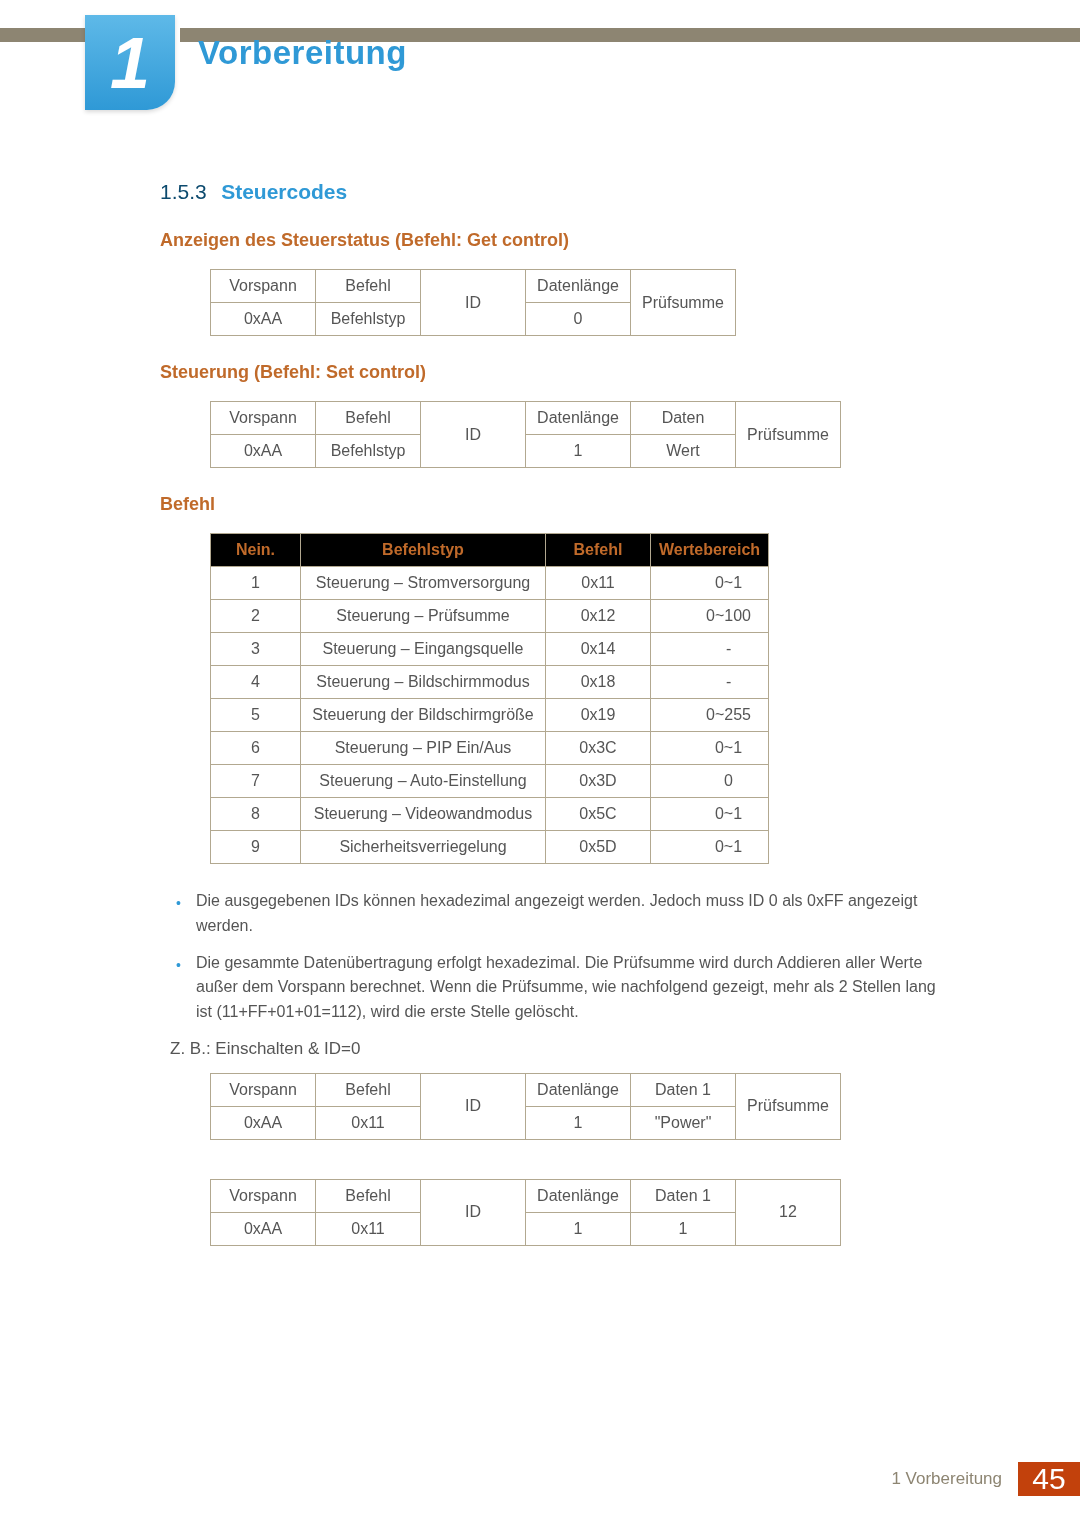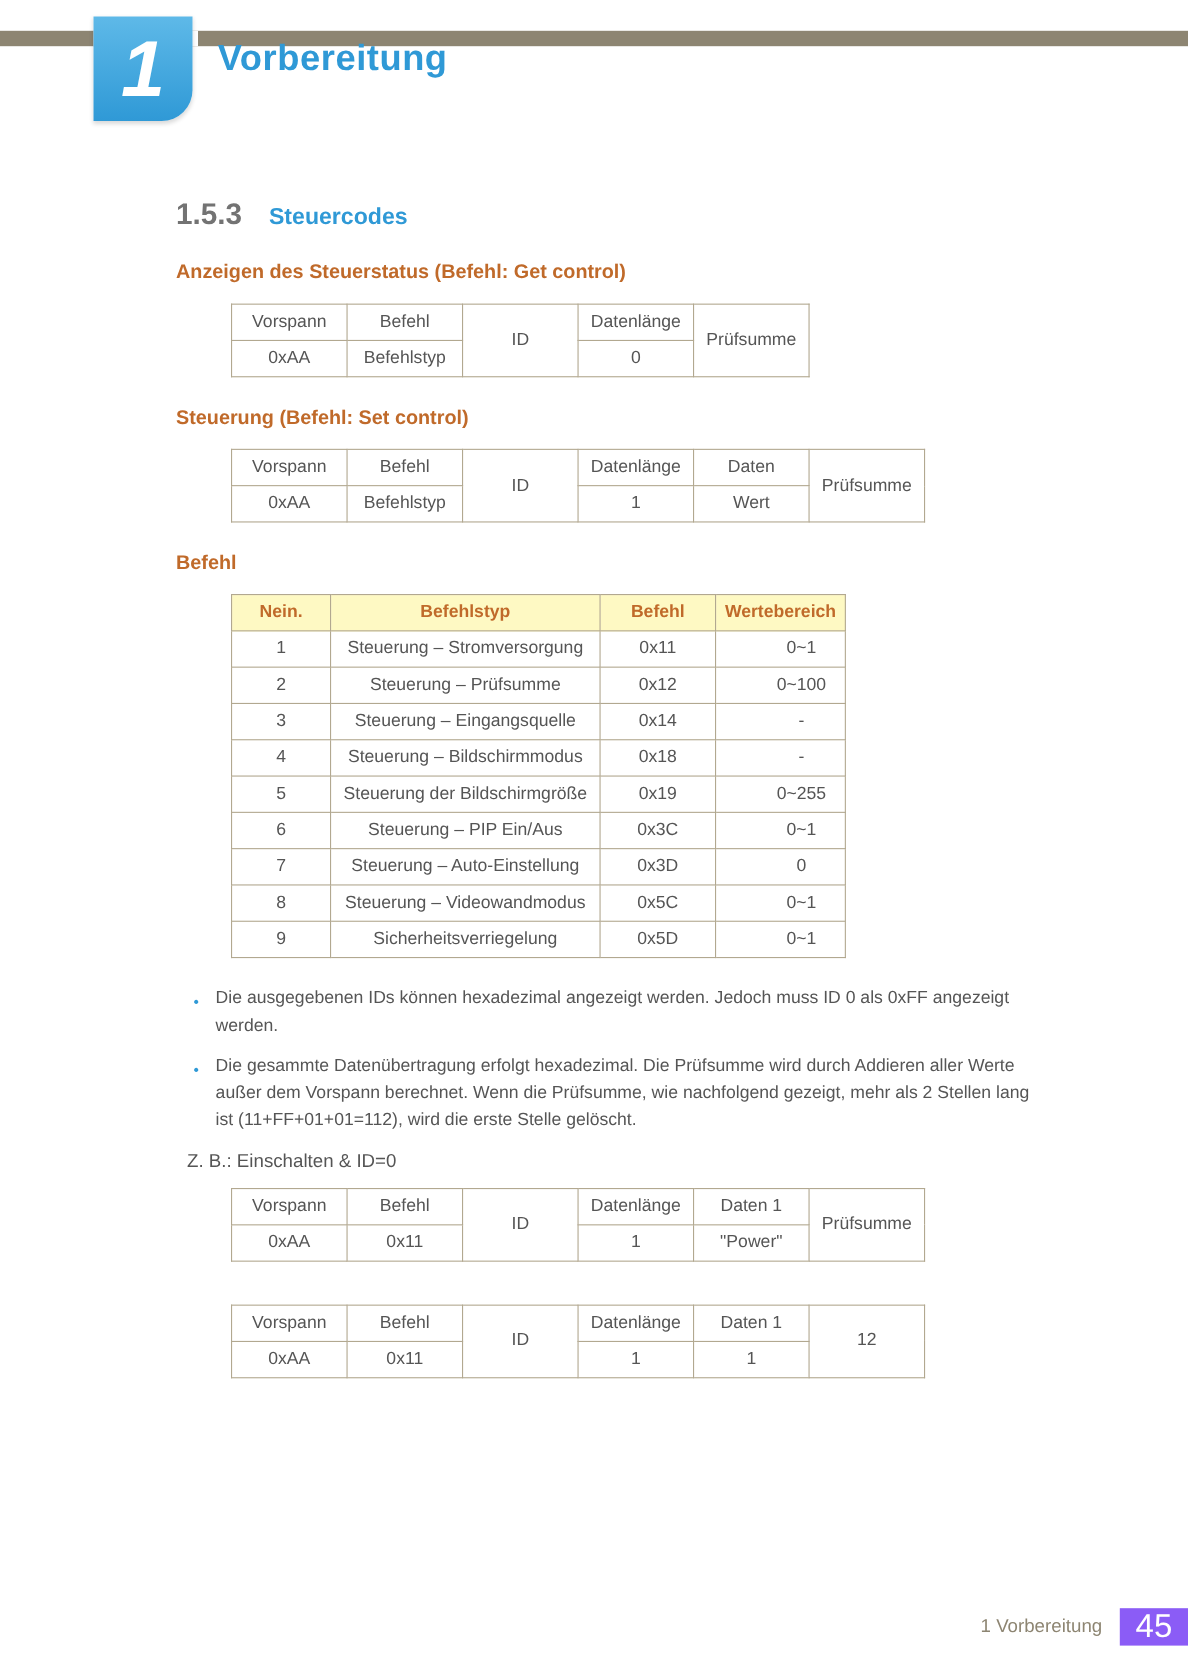--- a/index.html
+++ b/index.html
@@ -56,29 +56,29 @@
     color: #2f99d6;
     letter-spacing: 0.5px;
   }
   .content {
     position: absolute;
     top: 180px;
     left: 160px;
     right: 130px;
   }
   .section-num {
-    color: #737373;
-    font-weight: bold;
-    font-size: 27px;
+    color: #0c4a6e;
+    font-weight: normal;
+    font-size: 21px;
   }
   .section-title {
     color: #2f99d6;
     font-weight: bold;
     font-size: 21px;
-    margin-left: 20px;
+    margin-left: 10px;
   }
   .sub-heading {
     color: #c06a2a;
     font-weight: bold;
     font-size: 18px;
     margin-top: 26px;
     margin-bottom: 18px;
   }
   table {
     border-collapse: collapse;
@@ -89,21 +89,21 @@
     border: 1px solid #b2a890;
     padding: 7px 10px;
     text-align: center;
     font-size: 16px;
     color: #555;
     font-weight: normal;
   }
   th {
     color: #c06a2a;
     font-weight: bold;
-    background: #fef9c3;
+    background: #000000;
   }
   .cmd-table th {
     padding: 6px 8px;
     line-height: 1.25;
   }
   .note-list {
     list-style: none;
     margin-left: 10px;
     margin-top: 14px;
     margin-bottom: 14px;
@@ -137,21 +137,21 @@
     right: 0;
     display: flex;
     align-items: center;
   }
   .footer-text {
     color: #8d8572;
     font-size: 17px;
     padding: 12px 16px;
   }
   .footer-page {
-    background: #8b5cf6;
+    background: #c2410c;
     color: #fff;
     font-size: 30px;
     width: 62px;
     display: flex;
     align-items: center;
     justify-content: center;
   }
   .t1 td { width: 105px; }
   .t2 td { width: 105px; }
   .cmd-table td:nth-child(1) { width: 90px; }

